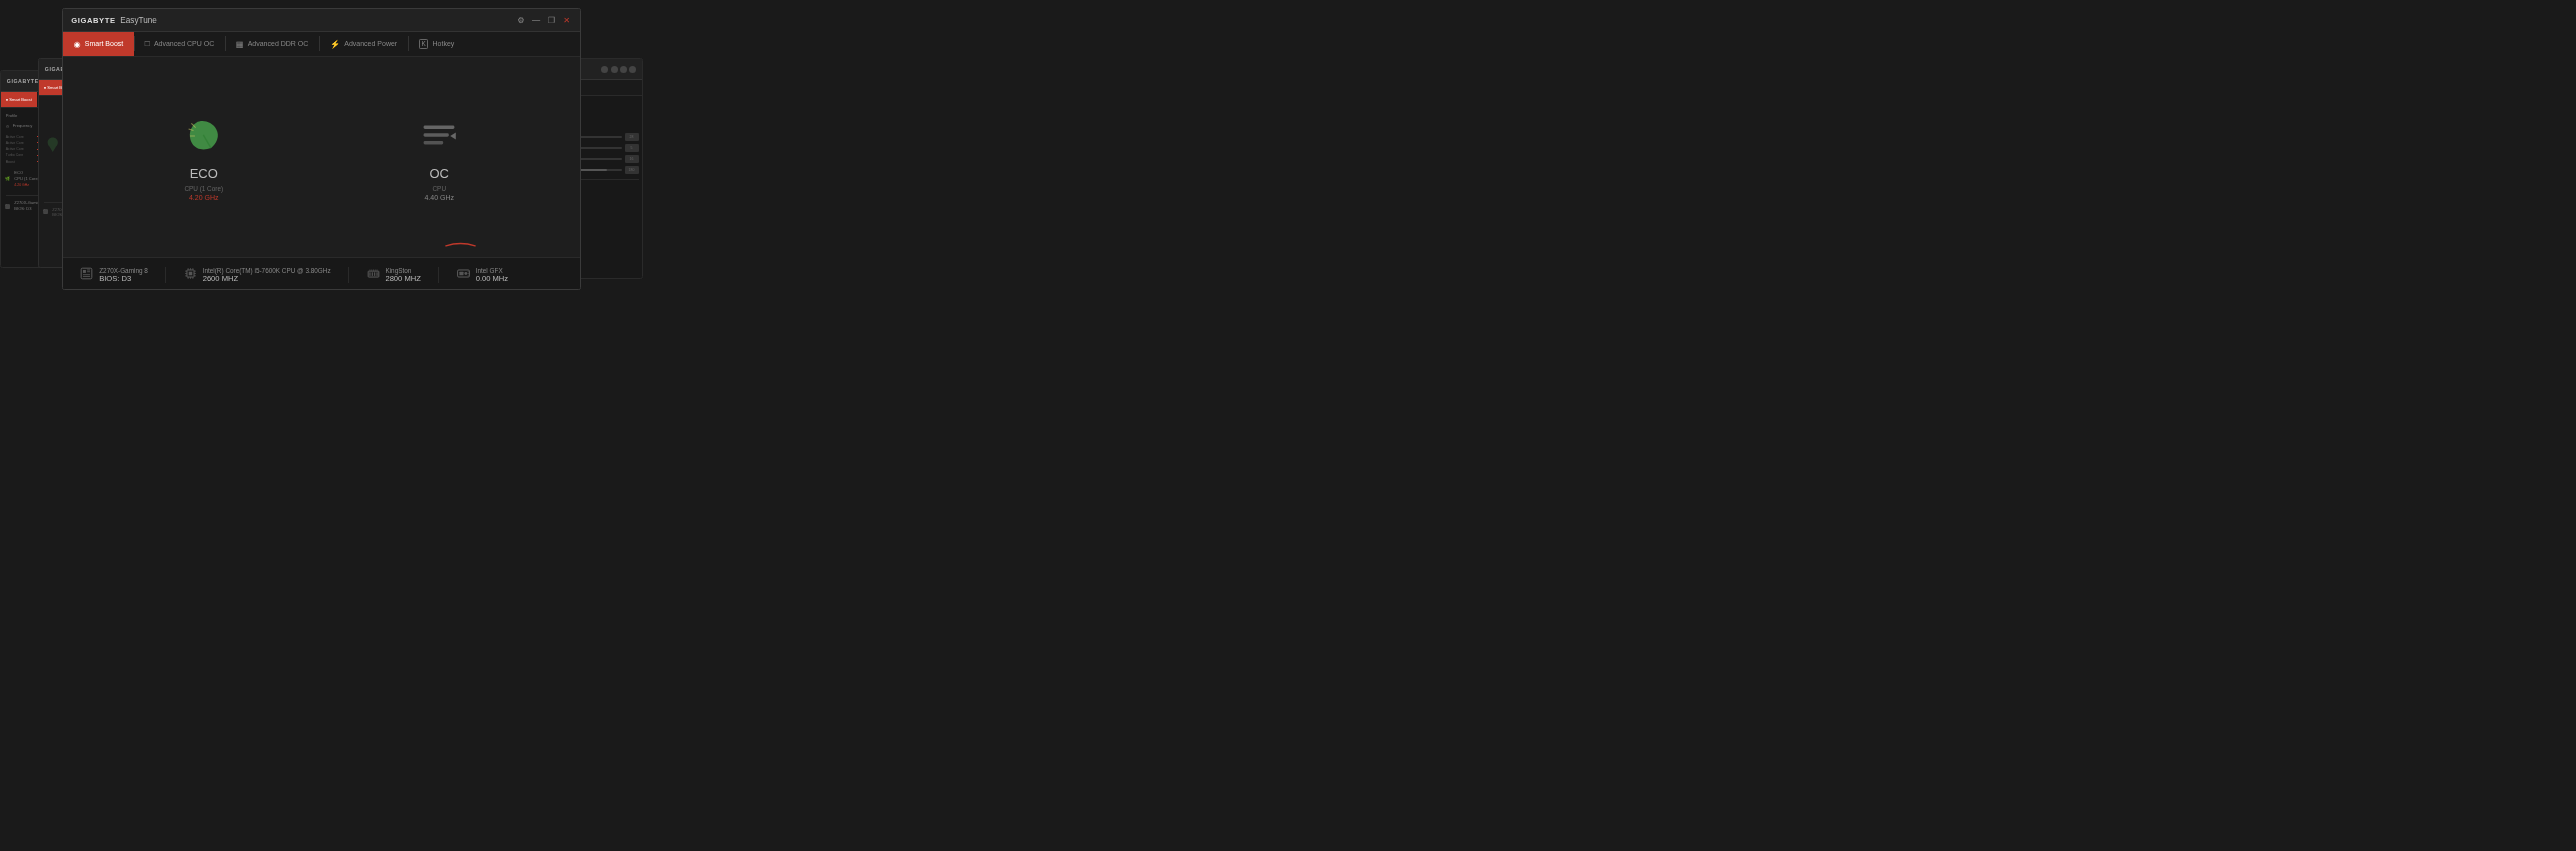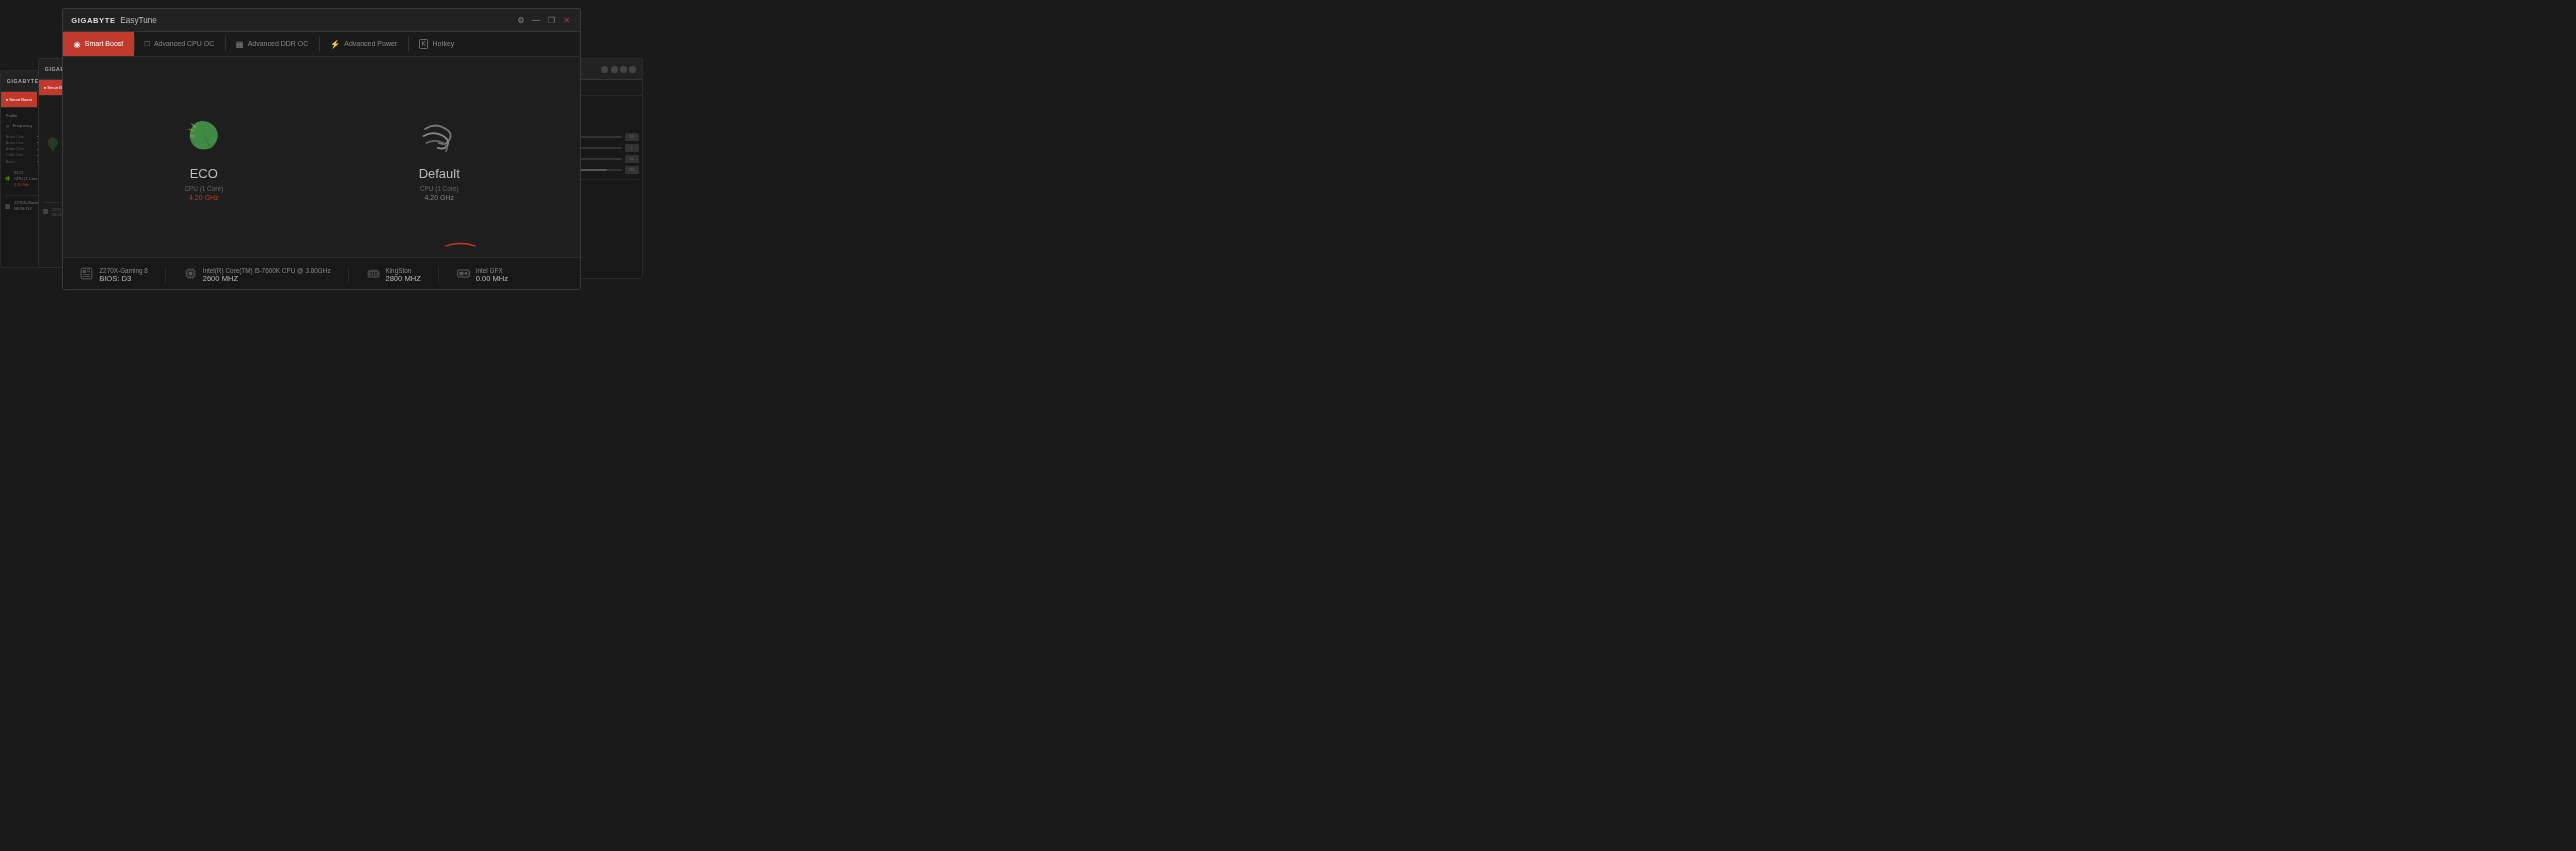--- a/index.html
+++ b/index.html
@@ -636,34 +636,36 @@
           <line x1="12" y1="12" x2="18" y2="18" stroke="#c0c060" stroke-width="1.5" opacity="0.6"></line>
           <line x1="8" y1="20" x2="15" y2="22" stroke="#c0c060" stroke-width="1.5" opacity="0.6"></line>
           <line x1="10" y1="30" x2="17" y2="30" stroke="#c0c060" stroke-width="1.5" opacity="0.6"></line>
         </svg>
       </div>
       <div class="mode-name">ECO</div>
       <div class="mode-sub">CPU (1 Core)</div>
       <div class="mode-freq">4.20 GHz</div>
     </div>
 
+
     <div class="mode-card">
       <div class="mode-icon">
         <svg width="42" height="42" viewBox="0 0 60 60">
 
-          <path d="M10 20 Q25 10 40 20 Q50 26 45 35 Q40 44 30 40" stroke="#777" stroke-width="2.5" fill="none" stroke-linecap="round"></path>
-          <path d="M8 30 Q22 22 36 30 Q46 36 42 44 Q38 50 28 47" stroke="#888" stroke-width="2.5" fill="none" stroke-linecap="round"></path>
-          <path d="M12 40 Q24 34 36 40 Q44 45 40 52" stroke="#666" stroke-width="2.5" fill="none" stroke-linecap="round"></path>
+          <rect x="8" y="15" width="44" height="5" rx="2" fill="#777" opacity="0.8"></rect>
+          <rect x="8" y="26" width="36" height="5" rx="2" fill="#777" opacity="0.7"></rect>
+          <rect x="8" y="37" width="28" height="5" rx="2" fill="#777" opacity="0.6"></rect>
+
+          <polygon points="46,30 54,25 54,35" fill="#888" opacity="0.7"></polygon>
         </svg>
       </div>
-      <div class="mode-name">Default</div>
-      <div class="mode-sub">CPU (1 Core)</div>
-      <div class="mode-freq-gray">4.20 GHz</div>
-    </div>
-
+      <div class="mode-name">OC</div>
+      <div class="mode-sub">CPU</div>
+      <div class="mode-freq-gray">4.40 GHz</div>
+    </div>
 
   </div>
 
   <div style="position:absolute;bottom:40px;right:102px;">
     <svg width="35" height="7" viewBox="0 0 60 12">
       <path d="M5 10 Q30 2 55 10" stroke="#c0392b" stroke-width="2.5" fill="none" stroke-linecap="round"></path>
     </svg>
   </div>
 
   <div class="status-bar">

